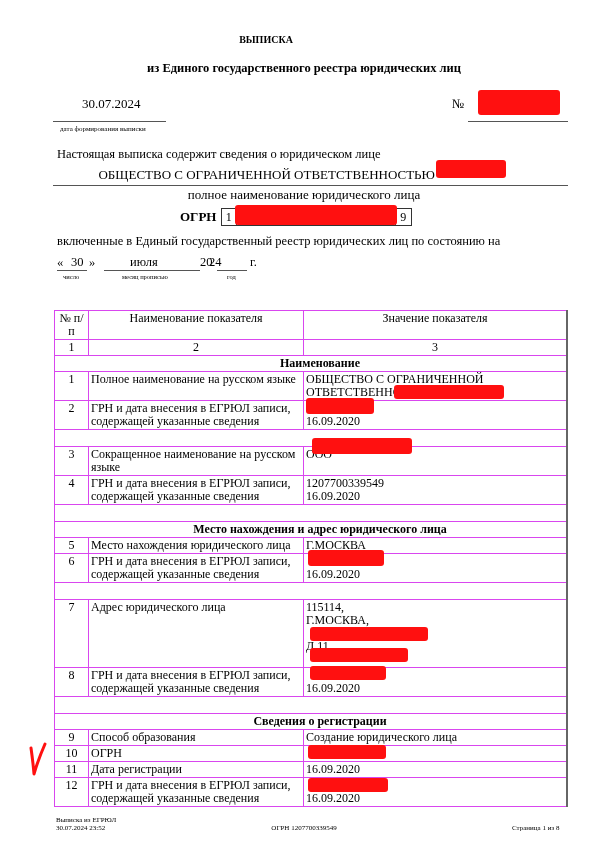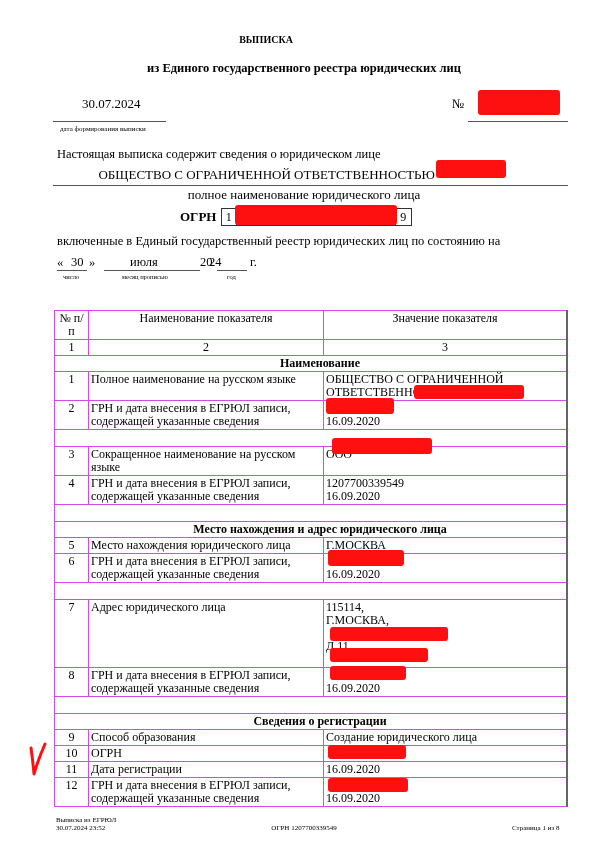--- a/index.html
+++ b/index.html
@@ -48,21 +48,21 @@
   .day-row .yline { left: 160px; top: 15px; width: 30px; border-top: 1px solid #555; }
   .day-row .g { left: 193px; top: 0; }
   .day-row .cap { font-size: 6.5px; top: 18px; }
 
   table.main {
     position: absolute; left: 54px; top: 310px; width: 514px;
     border-collapse: collapse; font-size: 12px; line-height: 13px;
   }
   table.main td { border: 1px solid #d946ef; padding: 1px 2px; vertical-align: top; }
   table.main td.c1 { width: 34px; text-align: center; }
-  table.main td.c2 { width: 235px; }
+  table.main td.c2 { width: 215px; }
   table.main td.c3 { }
   table.main tr.hdr td { text-align: center; }
   table.main tr.section td { text-align: center; font-weight: bold; padding-left: 21px; }
   table.main tr.spacer td { height: 17px; }
   .outer-right { border-right: 2px solid #666 !important; }
 
   .checkmark { left: 28px; top: 740px; width: 20px; height: 38px; }
 
   .footer-left { left: 56px; top: 816px; font-size: 7px; line-height: 8px; }
   .footer-mid { left: 0; width: 608px; top: 824px; text-align: center; font-size: 7px; }

